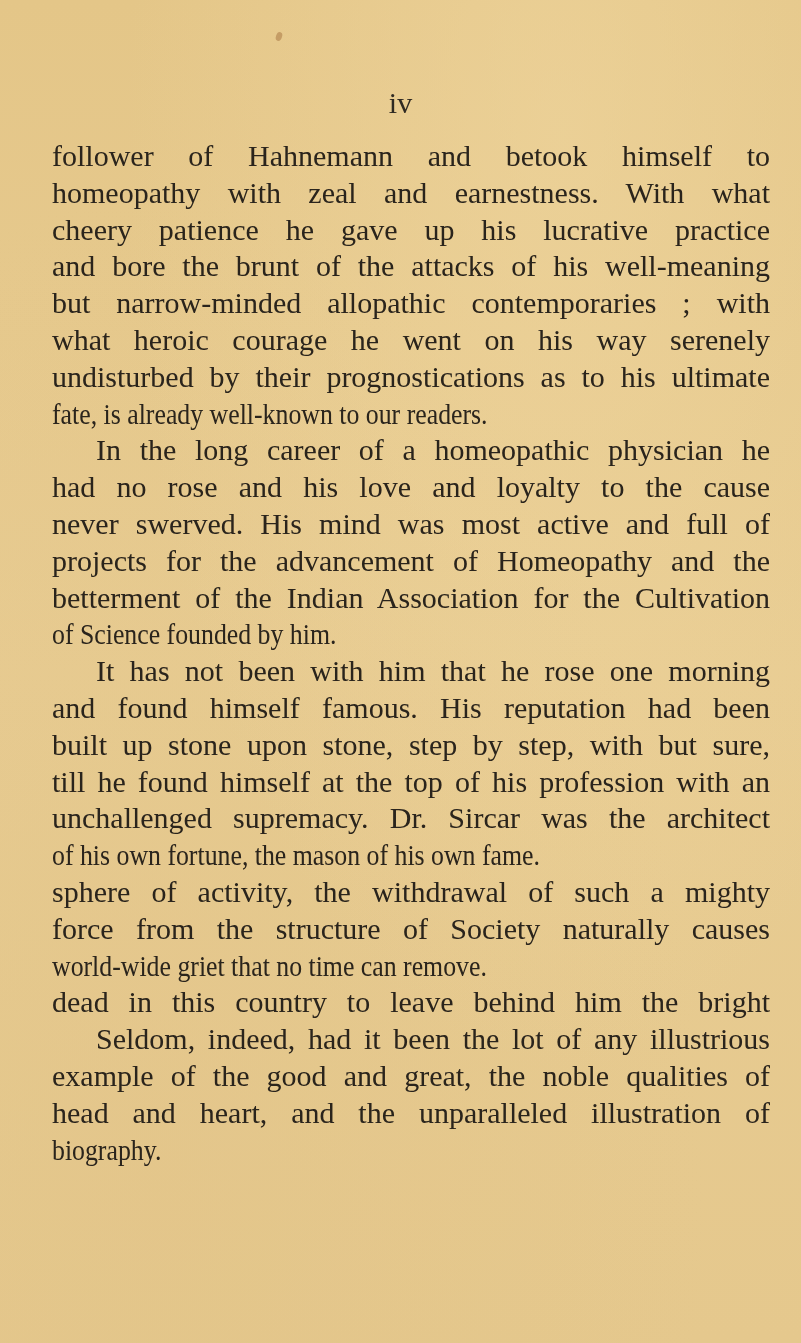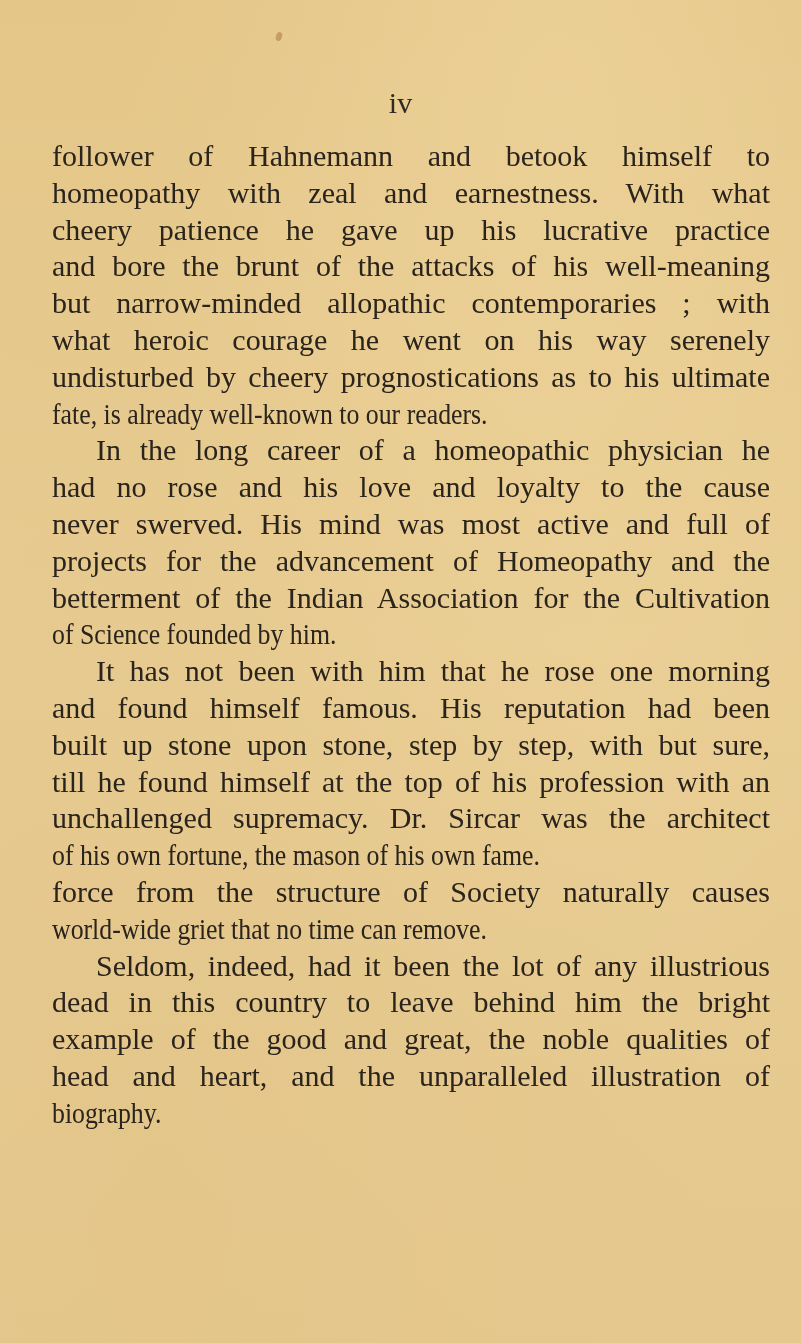--- a/index.html
+++ b/index.html
@@ -79,21 +79,21 @@
 
   <div class="body-text">
 
     <div class="paragraph">
       <span class="line">follower of Hahnemann and betook himself to</span>
       <span class="line">homeopathy with zeal and earnestness. With what</span>
       <span class="line">cheery patience he gave up his lucrative practice</span>
       <span class="line">and bore the brunt of the attacks of his well-meaning</span>
       <span class="line">but narrow-minded allopathic contemporaries ; with</span>
       <span class="line">what heroic courage he went on his way serenely</span>
-      <span class="line">undisturbed by cheery prognostications as to his ultimate</span>
+      <span class="line">undisturbed by their prognostications as to his ultimate</span>
       <span class="line last" style="transform: scaleX(0.86); width: 506.484px;">fate, is already well-known to our readers.</span>
     </div>
 
     <div class="paragraph">
       <span class="line indent">In the long career of a homeopathic physician he</span>
       <span class="line">had no rose and his love and loyalty to the cause</span>
       <span class="line">never swerved. His mind was most active and full of</span>
       <span class="line">projects for the advancement of Homeopathy and the</span>
       <span class="line">betterment of the Indian Association for the Cultivation</span>
       <span class="line last" style="transform: scaleX(0.86); width: 330.75px;">of Science founded by him.</span>
@@ -102,25 +102,26 @@
     <div class="paragraph">
       <span class="line indent">It has not been with him that he rose one morning</span>
       <span class="line">and found himself famous. His reputation had been</span>
       <span class="line">built up stone upon stone, step by step, with but sure,</span>
       <span class="line">till he found himself at the top of his profession with an</span>
       <span class="line">unchallenged supremacy. Dr. Sircar was the architect</span>
       <span class="line last" style="transform: scaleX(0.86); width: 567.406px;">of his own fortune, the mason of his own fame.</span>
     </div>
 
     <div class="paragraph">
+      <span class="line">sphere of activity, the withdrawal of such a mighty</span>
       <span class="line">force from the structure of Society naturally causes</span>
       <span class="line last" style="transform: scaleX(0.86); width: 505.672px;">world-wide griet that no time can remove.</span>
     </div>
 
     <div class="paragraph">
+      <span class="line">dead in this country to leave behind him the bright</span>
       <span class="line indent">Seldom, indeed, had it been the lot of any illustrious</span>
-      <span class="line">dead in this country to leave behind him the bright</span>
       <span class="line">example of the good and great, the noble qualities of</span>
       <span class="line">head and heart, and the unparalleled illustration of</span>
       <span class="line last" style="transform: scaleX(0.86); width: 127.203px;">biography.</span>
     </div>
   </div>
 </div>
 
 </body></html>

